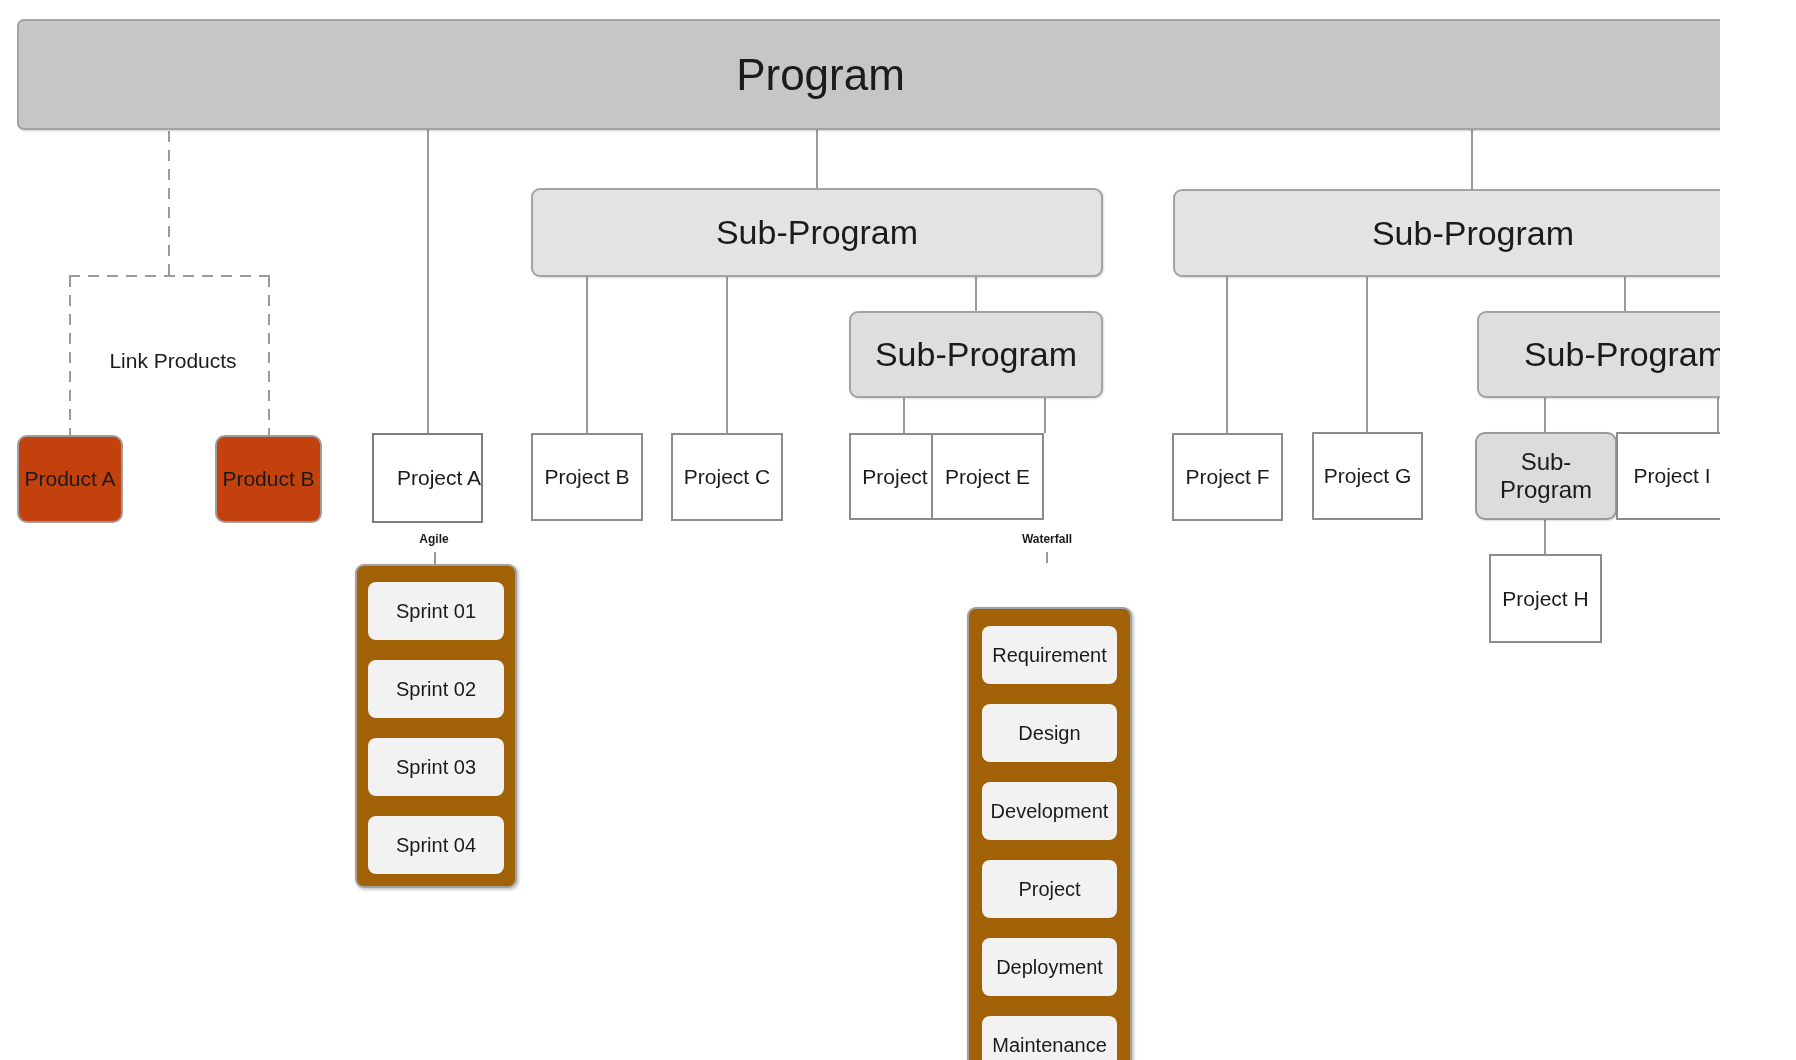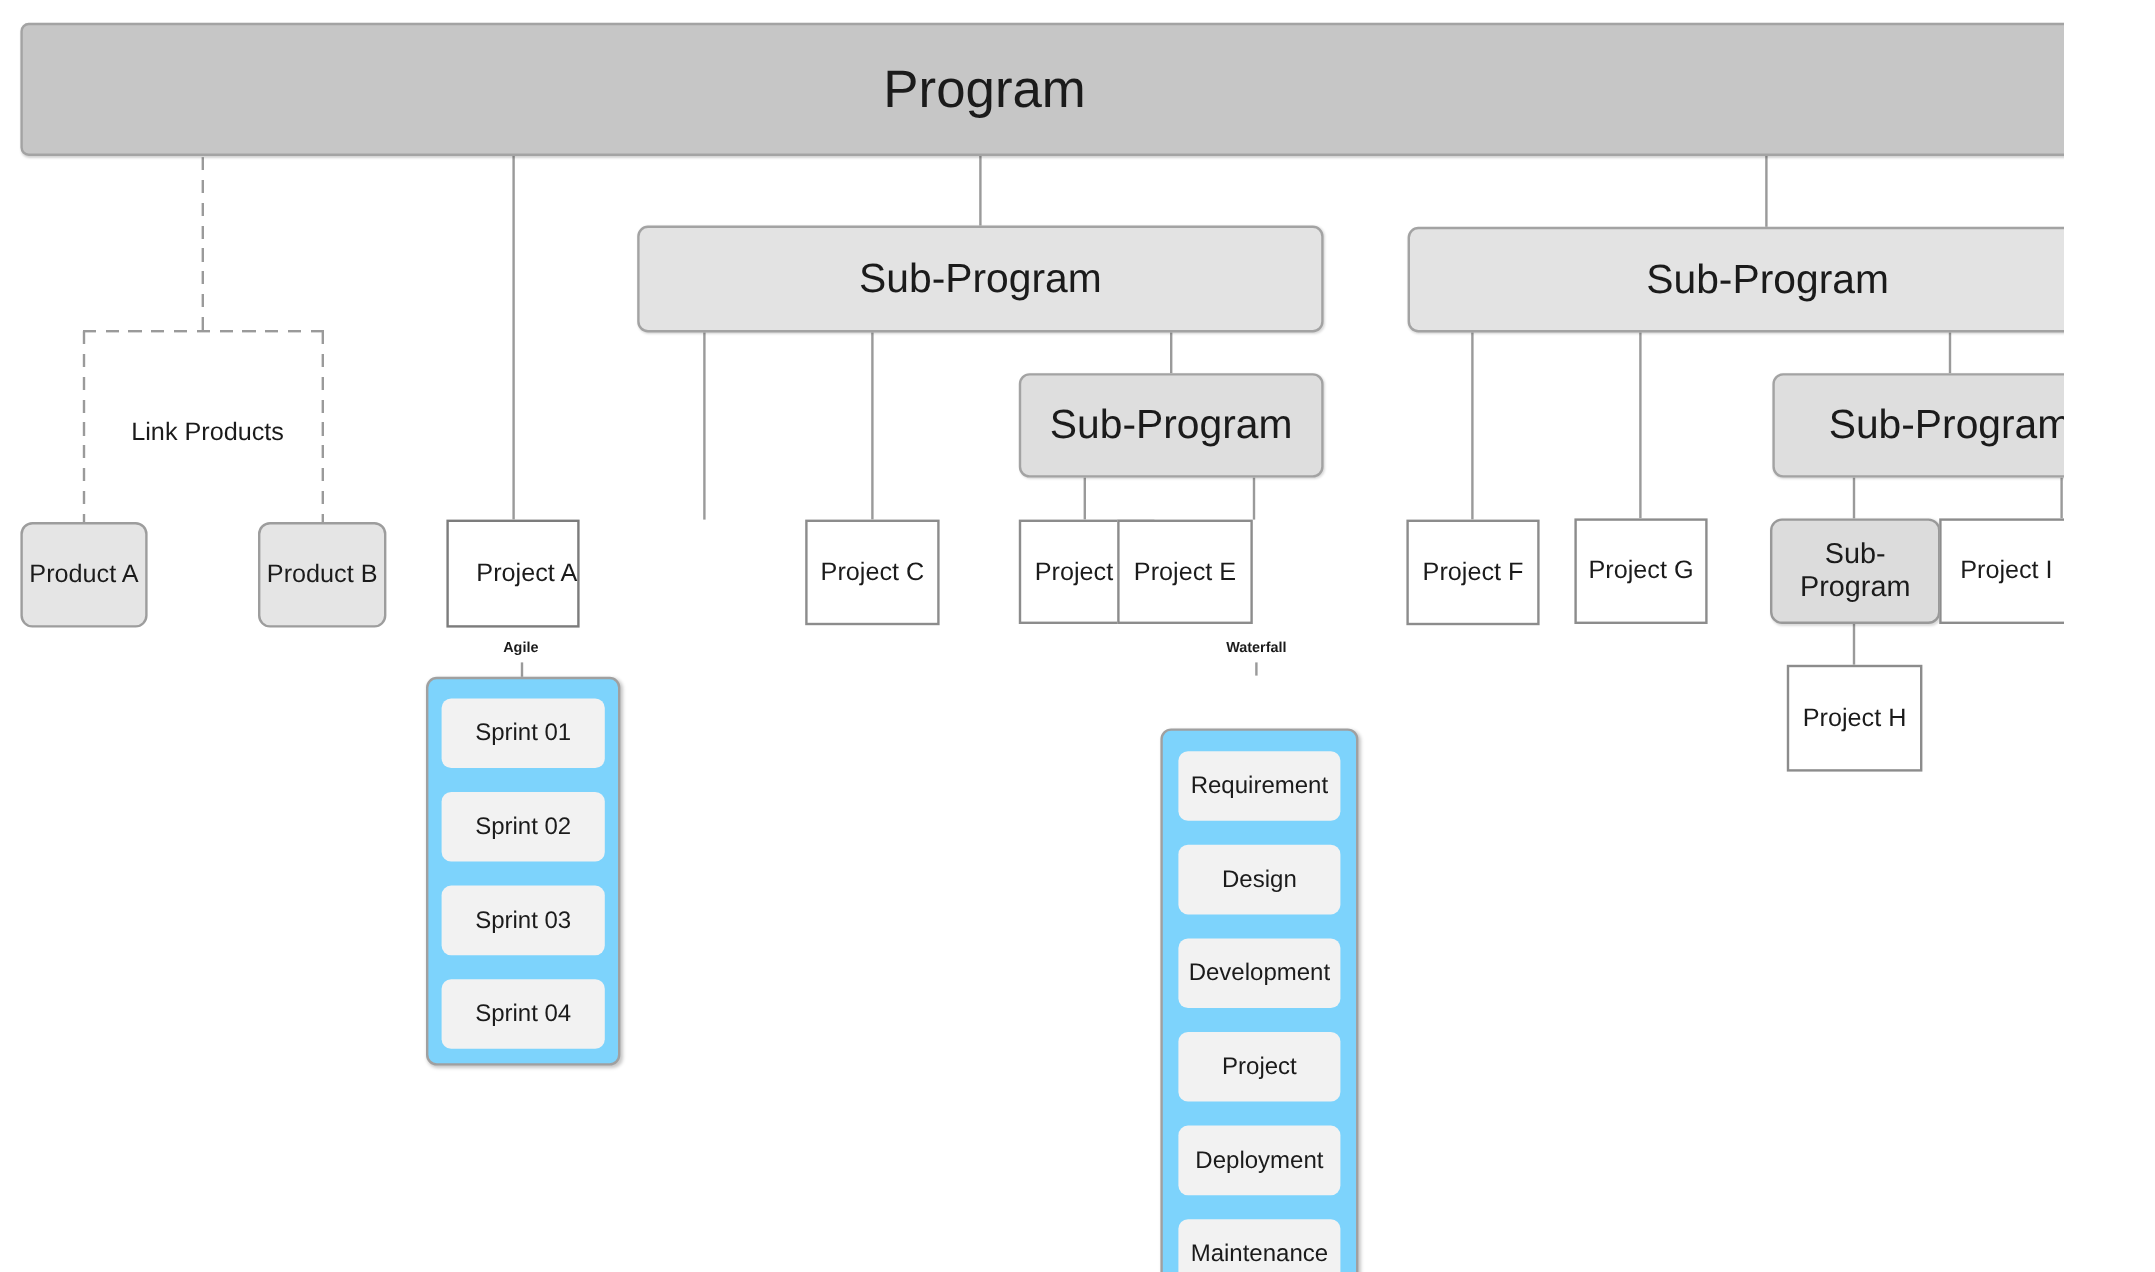--- a/index.html
+++ b/index.html
@@ -31,26 +31,26 @@
   .program{background:var(--program-fill);border:2px solid var(--node-border);border-radius:7px;
            font-size:44px;box-shadow:1px 1px 2px rgba(0,0,0,.18);}
   .program .shift{position:relative;left:-74px;}
   .subprogram{background:var(--sub-fill);border:2px solid var(--node-border);border-radius:9px;
               font-size:34px;box-shadow:1px 1px 2px rgba(0,0,0,.15);}
   .subprogram.lvl3{background:var(--sub3-fill);}
   .subprogram.small{background:var(--sub4-fill);border-radius:10px;font-size:24px;
                     border-color:#999;}
   .project{background:#fff;border:2px solid var(--project-border);font-size:21px;}
   .project.emph{border-color:#7c7c7c;justify-content:flex-end;}
-  .product{background:#e5e5e5;border:2px solid #9d9d9d;border-radius:10px;font-size:21px;}
+  .product{background:#c2410c;border:2px solid #9d9d9d;border-radius:10px;font-size:21px;}
 
   .floating-label{position:absolute;width:200px;text-align:center;font-size:21px;}
   .method-label{position:absolute;width:200px;text-align:center;font-size:12px;font-weight:bold;}
 
-  .listbox{position:absolute;box-sizing:border-box;background:#7dd3fc;border:2px solid #a0a0a0;
+  .listbox{position:absolute;box-sizing:border-box;background:#a16207;border:2px solid #a0a0a0;
            border-radius:9px;display:flex;flex-direction:column;gap:20px;
            box-shadow:1.5px 1.5px 3px rgba(0,0,0,.22);}
   .listbox .item{flex:0 0 58px;border-radius:8px;background:var(--item-fill);
                  display:flex;align-items:center;justify-content:center;font-size:20px;}
   #agile-list{left:355px;top:564px;width:162px;height:324px;padding:16px 11px 13px 11px;}
   #waterfall-list{left:967px;top:563px;width:165px;height:482px;padding:17px 13px 15px 13px;margin-top:44px;}
 </style>
 </head>
 <body>
 
@@ -103,20 +103,23 @@
   <div class="node product" style="left:17px;top:435px;width:106px;height:88px">
     <span>Product A</span>
   </div>
   <div class="node product" style="left:215px;top:435px;width:107px;height:88px">
     <span>Product B</span>
   </div>
 
   <div class="node project emph" style="left:372px;top:433px;width:111px;height:90px">
     <span>Project A</span>
   </div>
+  <div class="node project" style="left:531px;top:433px;width:112px;height:88px">
+    <span>Project B</span>
+  </div>
   <div class="node project" style="left:671px;top:433px;width:112px;height:88px">
     <span>Project C</span>
   </div>
   <div class="node project" style="left:849px;top:433px;width:113px;height:87px">
     <span>Project D</span>
   </div>
   <div class="node project" style="left:931px;top:433px;width:113px;height:87px">
     <span>Project E</span>
   </div>
   <div class="node project" style="left:1172px;top:433px;width:111px;height:88px">

